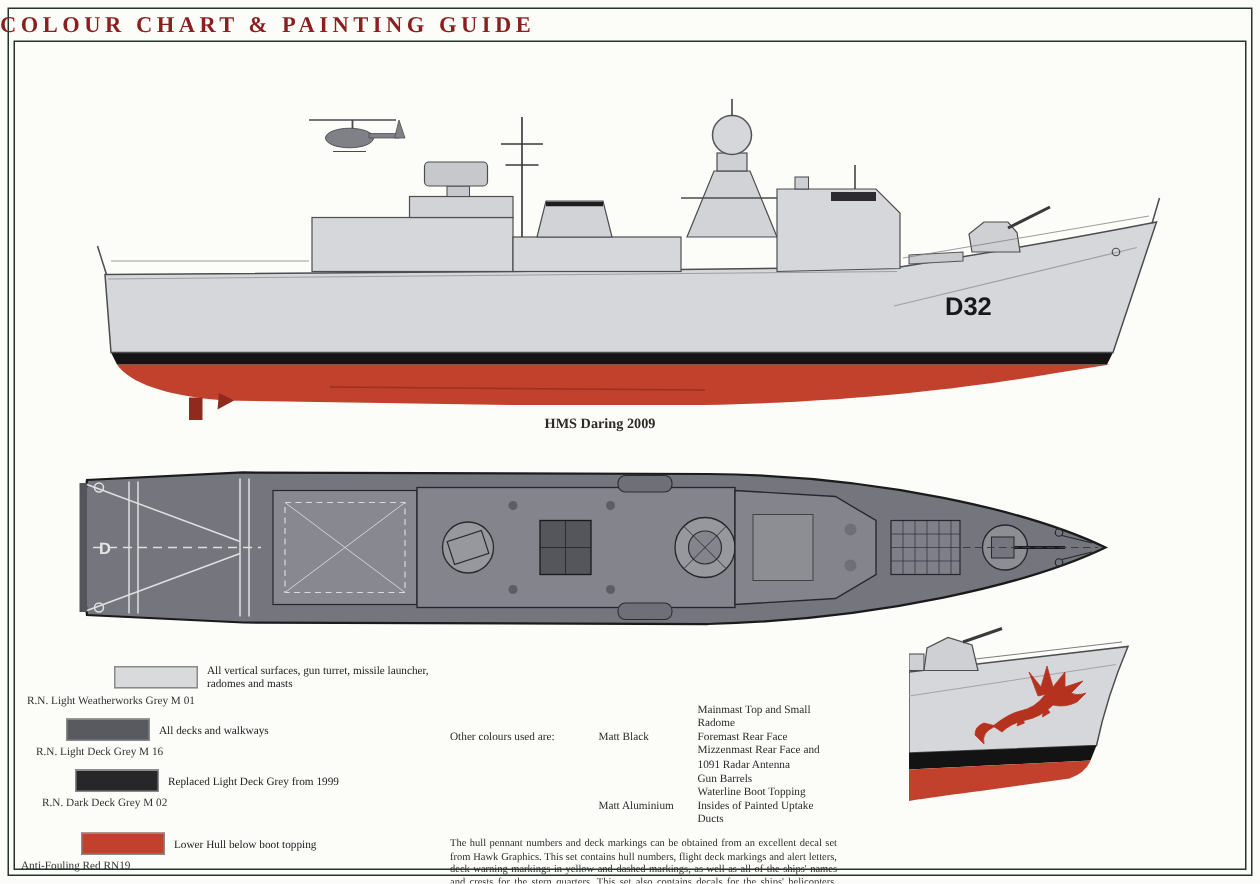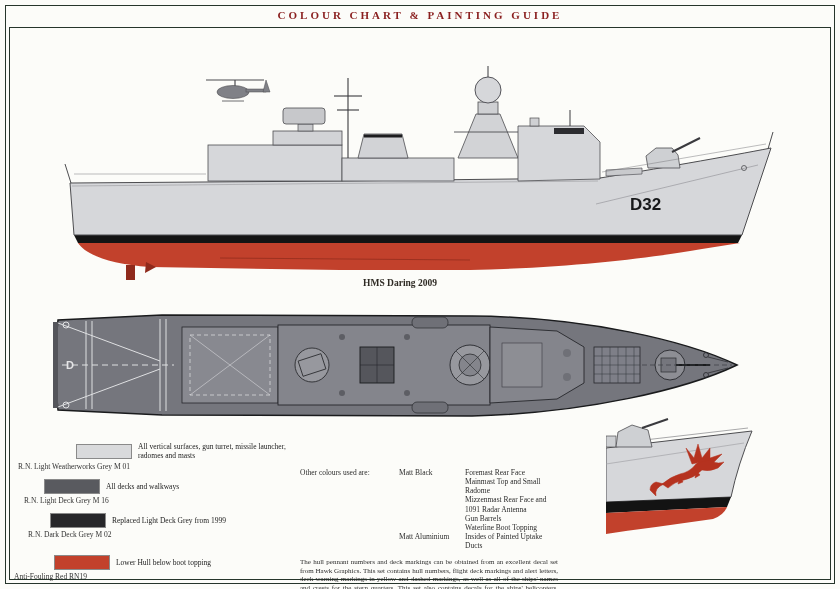--- a/index.html
+++ b/index.html
@@ -4,22 +4,22 @@
 <style>
   html,body{margin:0;padding:0;}
   body{
     width:840px;height:589px;overflow:hidden;position:relative;
     background:#ffffff;font-family:"Liberation Serif",serif;color:#222;
   }
   .page{position:absolute;inset:0;background:#fcfcf9;}
   .frame-outer{position:absolute;inset:5px;border:1.5px solid #26352b;pointer-events:none;}
   .frame-inner{position:absolute;left:9px;right:9px;top:27px;bottom:9px;border:1px solid #26352b;pointer-events:none;}
   .title{
-    position:absolute;top:9px;left:0;right:0;text-align:center;
-    font-size:11px;font-weight:bold;letter-spacing:3px;color:#8a1f1f;
+    position:absolute;top:9px;left:0;right:0;
+    font-size:15px;font-weight:bold;letter-spacing:3px;color:#8a1f1f;
   }
   .svg-abs{position:absolute;}
   .profile-caption{
     position:absolute;top:278px;left:290px;width:220px;text-align:center;
     font-size:9.5px;font-weight:bold;color:#2e2a24;
   }
   
   .colour-chart{position:absolute;left:14px;top:442px;width:288px;font-size:7.5px;line-height:1.2;}
   .cc-entry{margin-bottom:8px;}
   .cc-row{display:flex;align-items:center;gap:6px;}
@@ -204,28 +204,28 @@
       <div class="cc-row">
         <div class="cc-swatch" style="background: rgb(194, 65, 44);"></div>
         <span>Lower Hull below boot topping</span>
       </div>
       <div class="cc-name">Anti-Fouling Red RN19</div>
     </div>
   </div>
 
   <div class="other-colours">
     <div class="oc-row">
+        <span></span>
+        <span></span>
+      <span>Mainmast Top and Small Radome</span>
+    </div>
+    <div class="oc-row">
       <span>Other colours used are:</span>
       <span>Matt Black</span>
       <span>Foremast Rear Face</span>
-    </div>
-    <div class="oc-row">
-        <span></span>
-        <span></span>
-      <span>Mainmast Top and Small Radome</span>
     </div>
     <div class="oc-row">
         <span></span>
         <span></span>
       <span>Mizzenmast Rear Face and 1091 Radar Antenna</span>
     </div>
     <div class="oc-row">
         <span></span>
         <span></span>
       <span>Gun Barrels</span>

